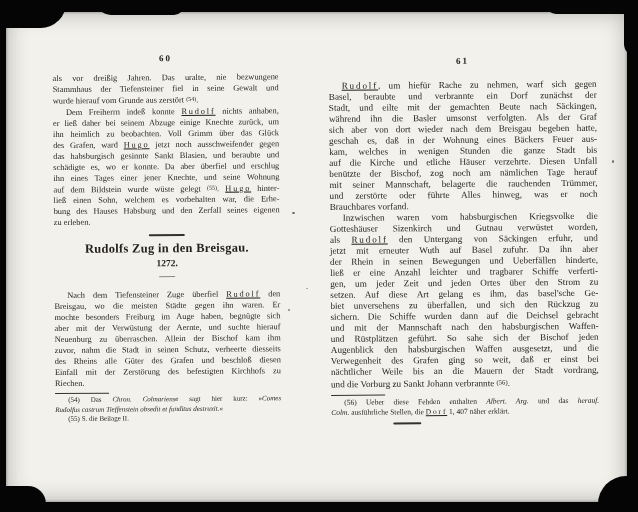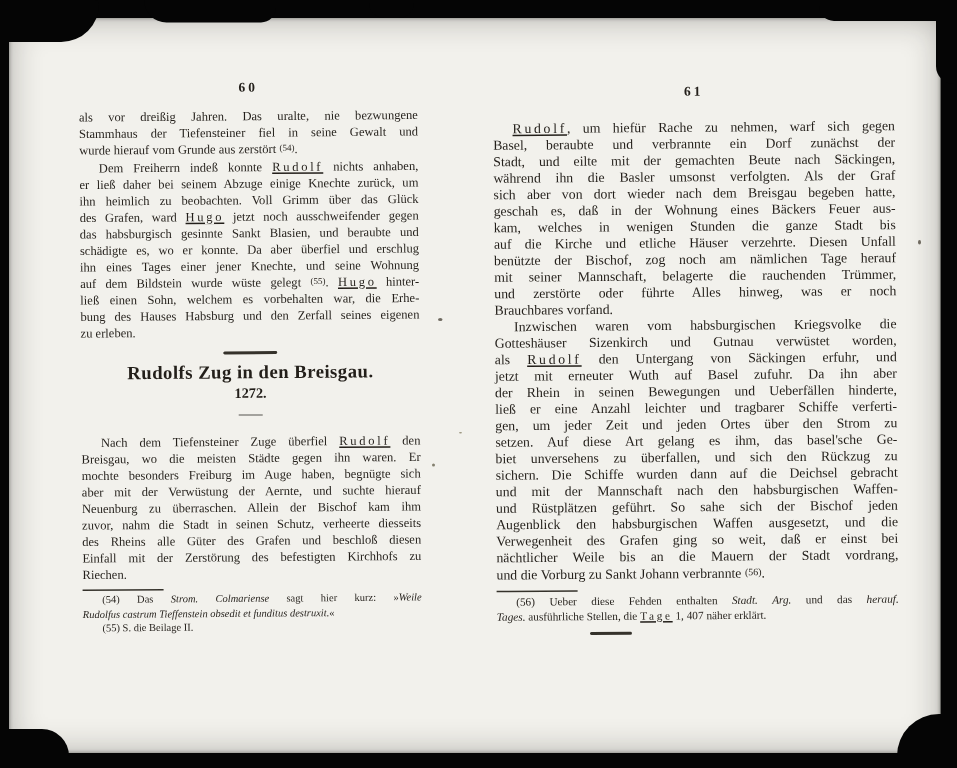--- a/index.html
+++ b/index.html
@@ -97,21 +97,21 @@
             <div class="line">mochte besonders Freiburg im Auge haben, begnügte sich</div>
             <div class="line">aber mit der Verwüstung der Aernte, und suchte hierauf</div>
             <div class="line">Neuenburg zu überraschen. Allein der Bischof kam ihm</div>
             <div class="line">zuvor, nahm die Stadt in seinen Schutz, verheerte diesseits</div>
             <div class="line">des Rheins alle Güter des Grafen und beschloß diesen</div>
             <div class="line">Einfall mit der Zerstörung des befestigten Kirchhofs zu</div>
             <div class="line last">Riechen.</div>
           </div>
           <div class="rule fnsep"></div>
           <div class="footnote">
-            <div class="line">(54) Das <span class="it">Strom. Colmariense</span> sagt hier kurz: »<span class="it">Weile</span></div>
+            <div class="line">(54) Das <span class="it">Chron. Colmariense</span> sagt hier kurz: »<span class="it">Comes</span></div>
             <div class="line last"><span class="it">Rudolfus castrum Tieffenstein obsedit et funditus destruxit.</span>«</div>
           </div>
           <div class="footnote">
             <div class="line last">(55) S. die Beilage II.</div>
           </div>
         </div>
     </div>
 
     <div class="col col-right">
       <div class="pagenum">61</div>
@@ -143,22 +143,22 @@
             <div class="line">sichern. Die Schiffe wurden dann auf die Deichsel gebracht</div>
             <div class="line">und mit der Mannschaft nach den habsburgischen Waffen-</div>
             <div class="line">und Rüstplätzen geführt. So sahe sich der Bischof jeden</div>
             <div class="line">Augenblick den habsburgischen Waffen ausgesetzt, und die</div>
             <div class="line">Verwegenheit des Grafen ging so weit, daß er einst bei</div>
             <div class="line">nächtlicher Weile bis an die Mauern der Stadt vordrang,</div>
             <div class="line last">und die Vorburg zu Sankt Johann verbrannte <span class="ref">(56)</span>.</div>
           </div>
           <div class="rule fnsep"></div>
           <div class="footnote">
-            <div class="line">(56) Ueber diese Fehden enthalten <span class="it">Stadt. Arg.</span> und das <span class="it">herauf.</span></div>
-            <div class="line last"><span class="it">Tages.</span> ausführliche Stellen, die <span class="sperr">Tage</span> 1, 407 näher erklärt.</div>
+            <div class="line">(56) Ueber diese Fehden enthalten <span class="it">Albert. Arg.</span> und das <span class="it">herauf.</span></div>
+            <div class="line last"><span class="it">Colm.</span> ausführliche Stellen, die <span class="sperr">Dorf</span> 1, 407 näher erklärt.</div>
           </div>
           <div class="rule flourish"></div>
         </div>
     </div>
 
   </div>
 </div>
 
 <div class="blob b1"></div>
 <div class="blob b2"></div>

